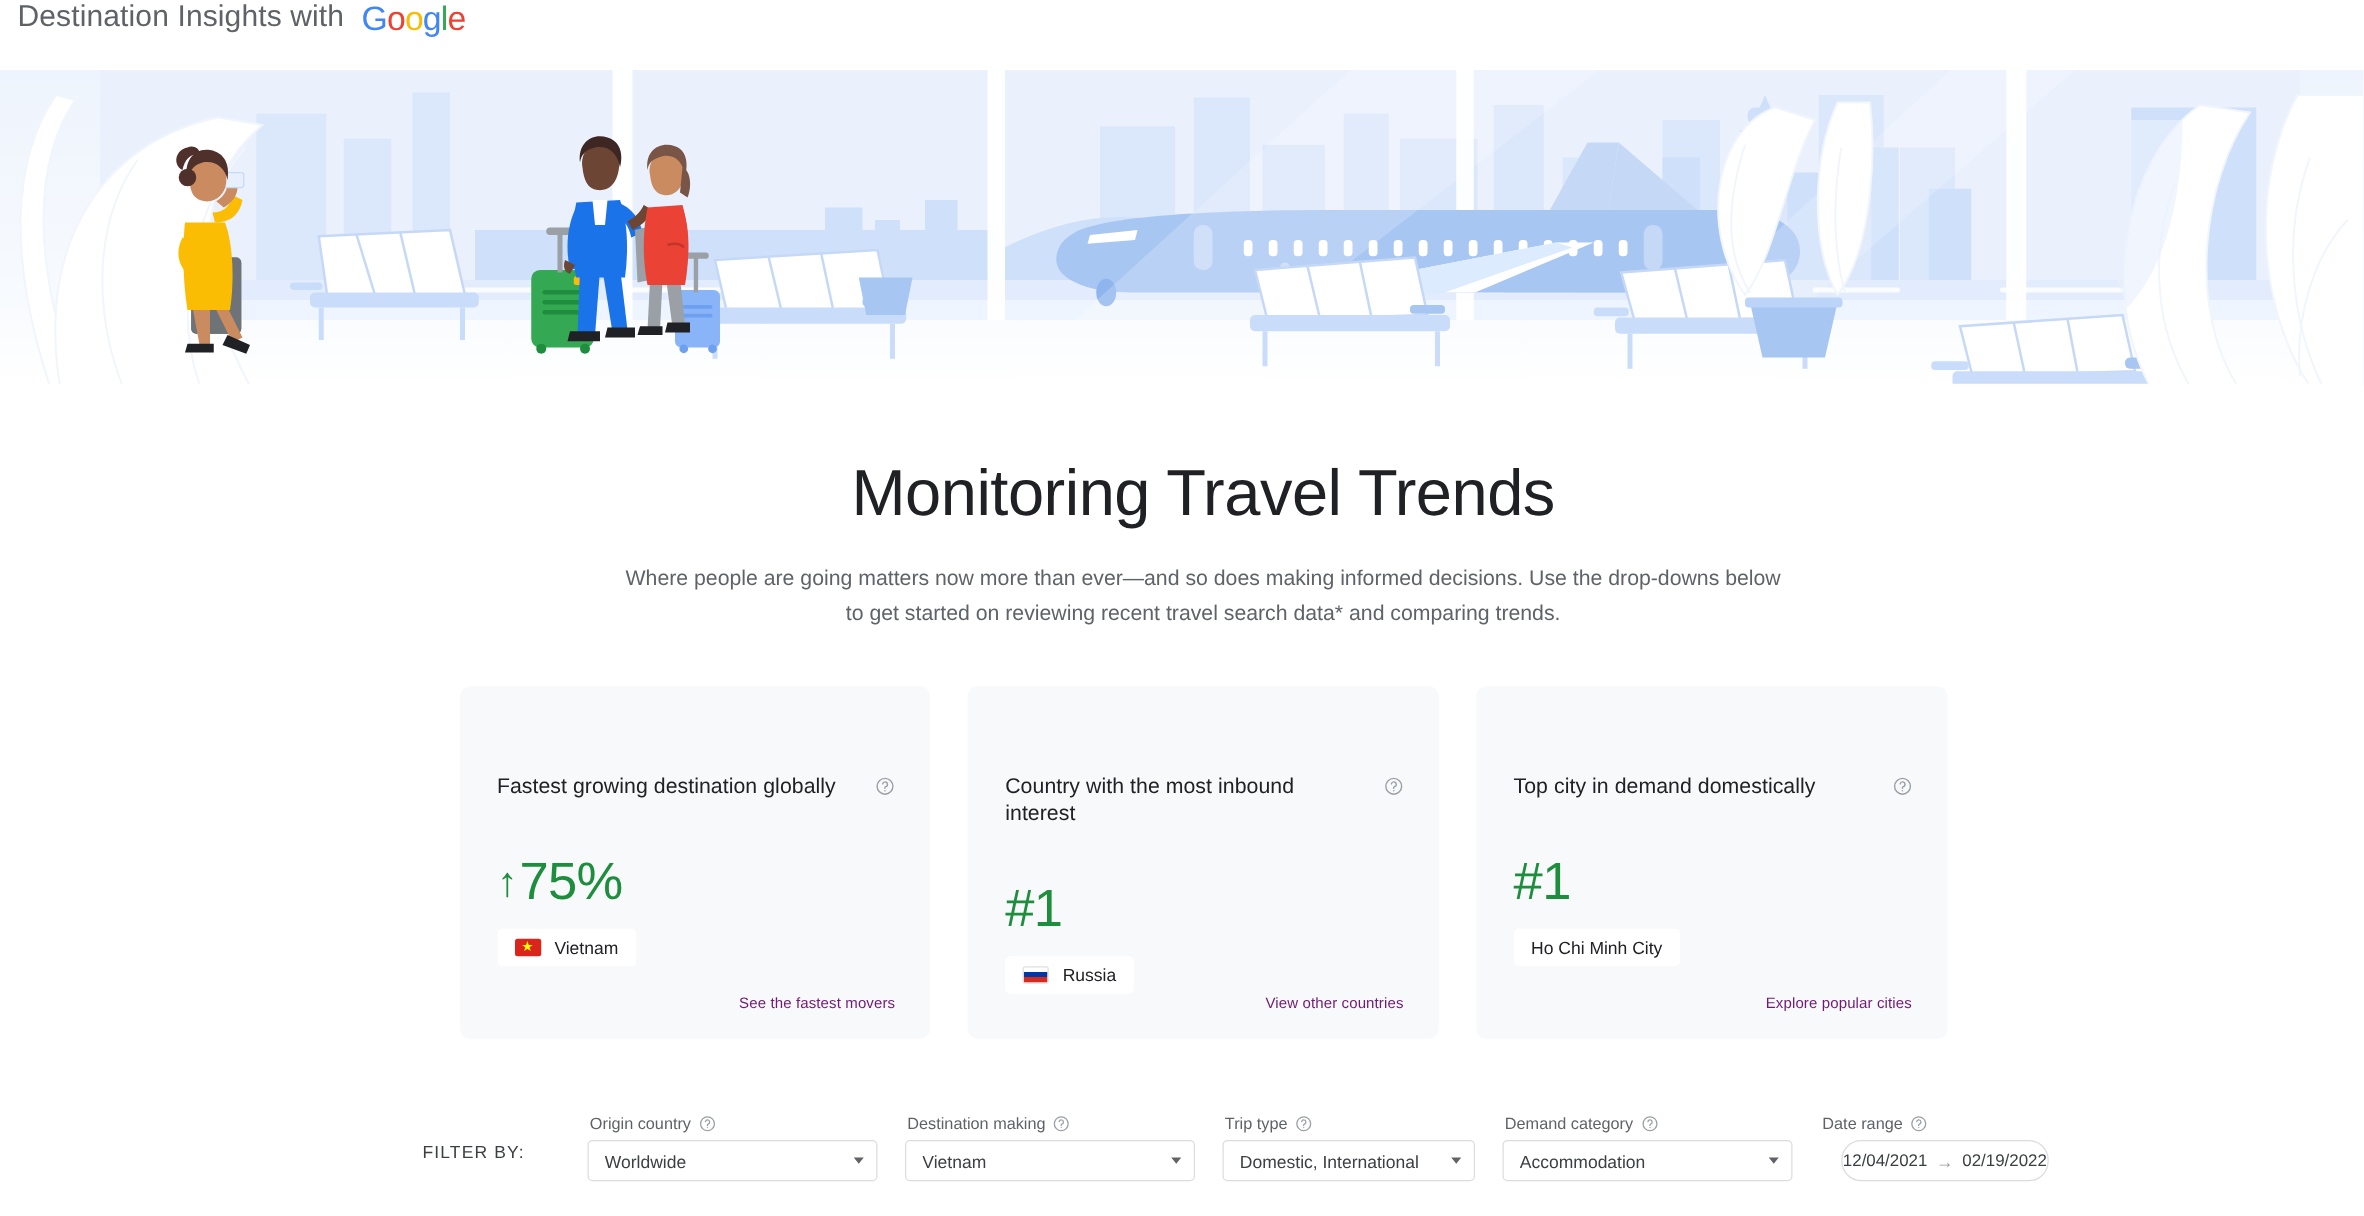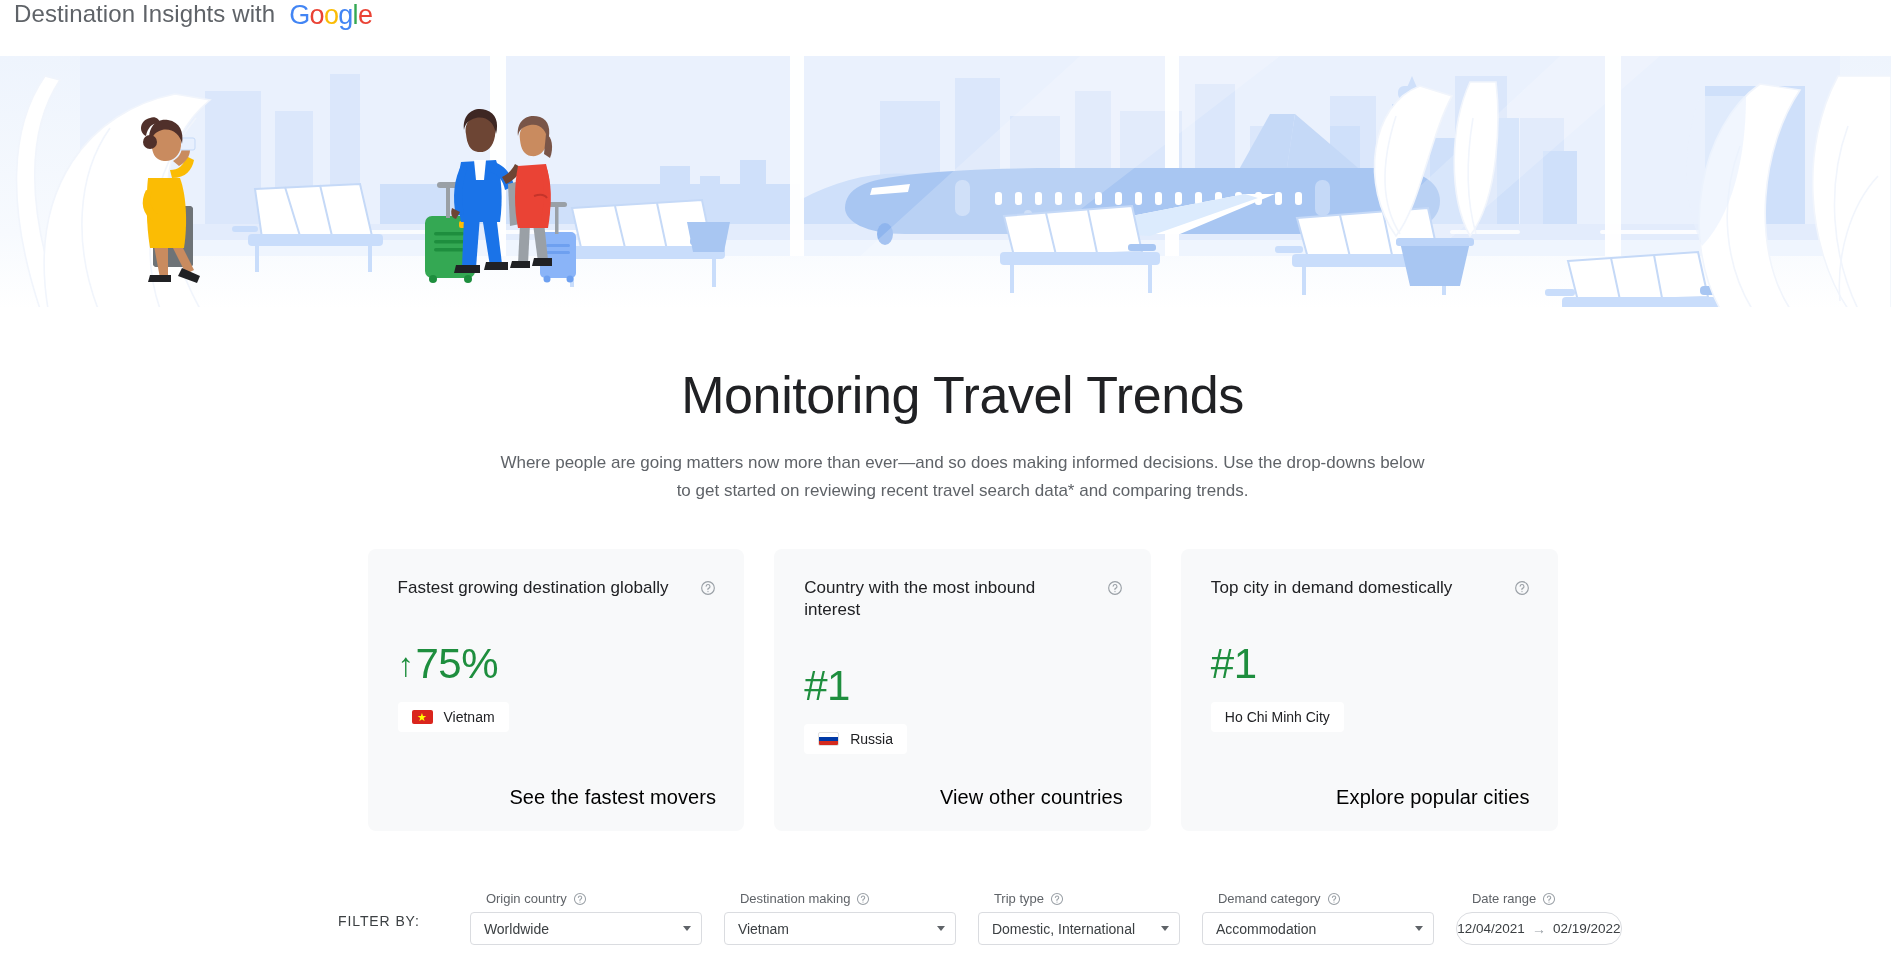--- a/index.html
+++ b/index.html
@@ -87,20 +87,21 @@
     height: 282px;
     padding: 28px 28px 22px 30px;
     display: flex;
     flex-direction: column;
     position: relative;
   }
   .card-head {
     display: flex;
     align-items: flex-start;
     justify-content: space-between;
+    margin-top: 41px;
   }
   .card-title {
     font-size: 17px;
     color: #202124;
     font-weight: 400;
     letter-spacing: 0.05px;
     line-height: 22px;
   }
   .help-icon {
     flex: 0 0 auto;
@@ -157,22 +158,22 @@
   .flag-ru {
     background: linear-gradient(180deg,
       #ffffff 0%, #ffffff 33.3%,
       #0039a6 33.3%, #0039a6 66.6%,
       #d52b1e 66.6%, #d52b1e 100%);
     border: 0.5px solid #e0e0e0;
   }
   .card-link {
     margin-top: auto;
     align-self: flex-end;
-    color: #000000;
-    font-size: 20px;
+    color: #701a75;
+    font-size: 12px;
     text-decoration: none;
     cursor: pointer;
     letter-spacing: 0.1px;
   }
 
   
   .filterbar {
     margin-top: 48px;
     width: 1891px;
     display: flex;
@@ -191,21 +192,21 @@
     white-space: nowrap;
   }
   .filter-group { margin-right: 22px; }
   .filter-label {
     display: flex;
     align-items: center;
     gap: 6px;
     font-size: 13px;
     color: #5f6368;
     margin-bottom: 6px;
-    margin-left: 16px;
+    margin-left: 2px;
   }
   .filter-label .help-icon { margin: 0; width: 14px; height: 14px; }
   .select {
     width: 232px;
     height: 33px;
     border: 1px solid #dadce0;
     border-radius: 4px;
     background: #ffffff;
     display: flex;
     align-items: center;
@@ -231,20 +232,21 @@
     border: 1px solid #dadce0;
     border-radius: 16px;
     background: #ffffff;
     display: flex;
     align-items: center;
     justify-content: center;
     gap: 7px;
     font-size: 13.5px;
     color: #3c4043;
     cursor: pointer;
+    margin-left: 17px;
   }
   .date-arrow { color: #9aa0a6; font-size: 14px; line-height: 14px; }
 </style>
 </head>
 <body>
 
 <div class="header">
   <span class="header-title">Destination Insights with</span>
   <span class="google-logo">
     <span class="gl-b">G</span>

